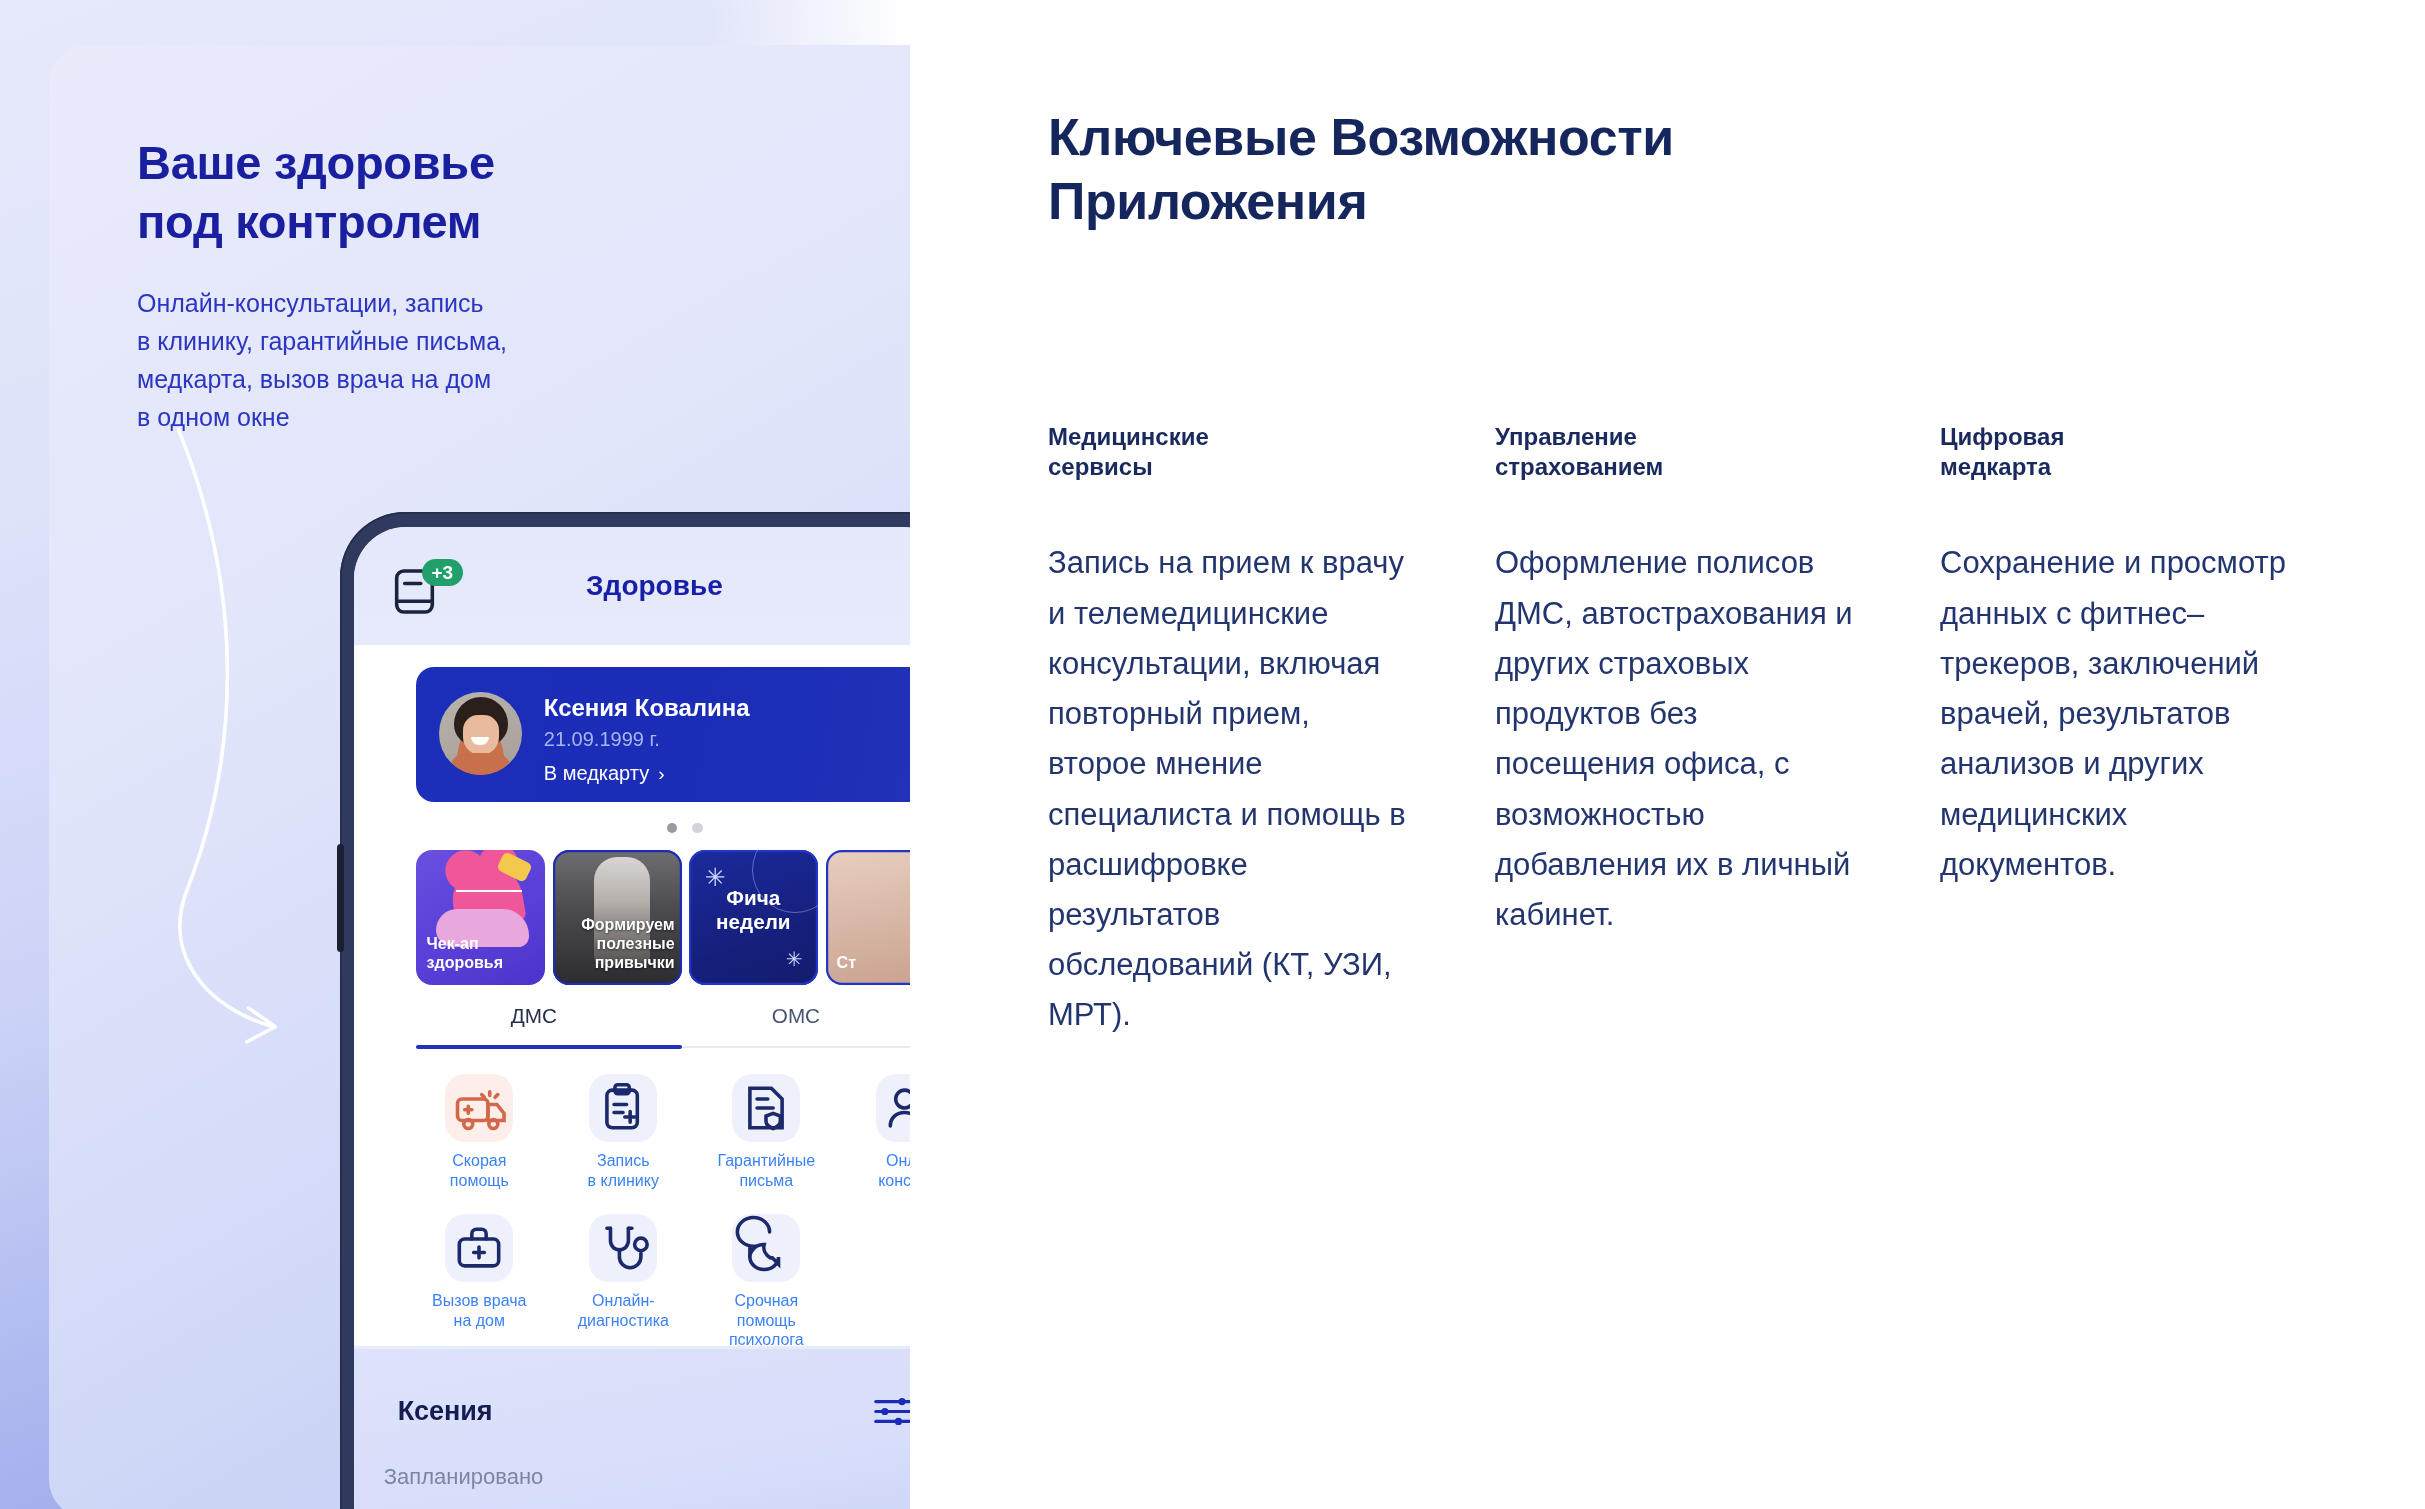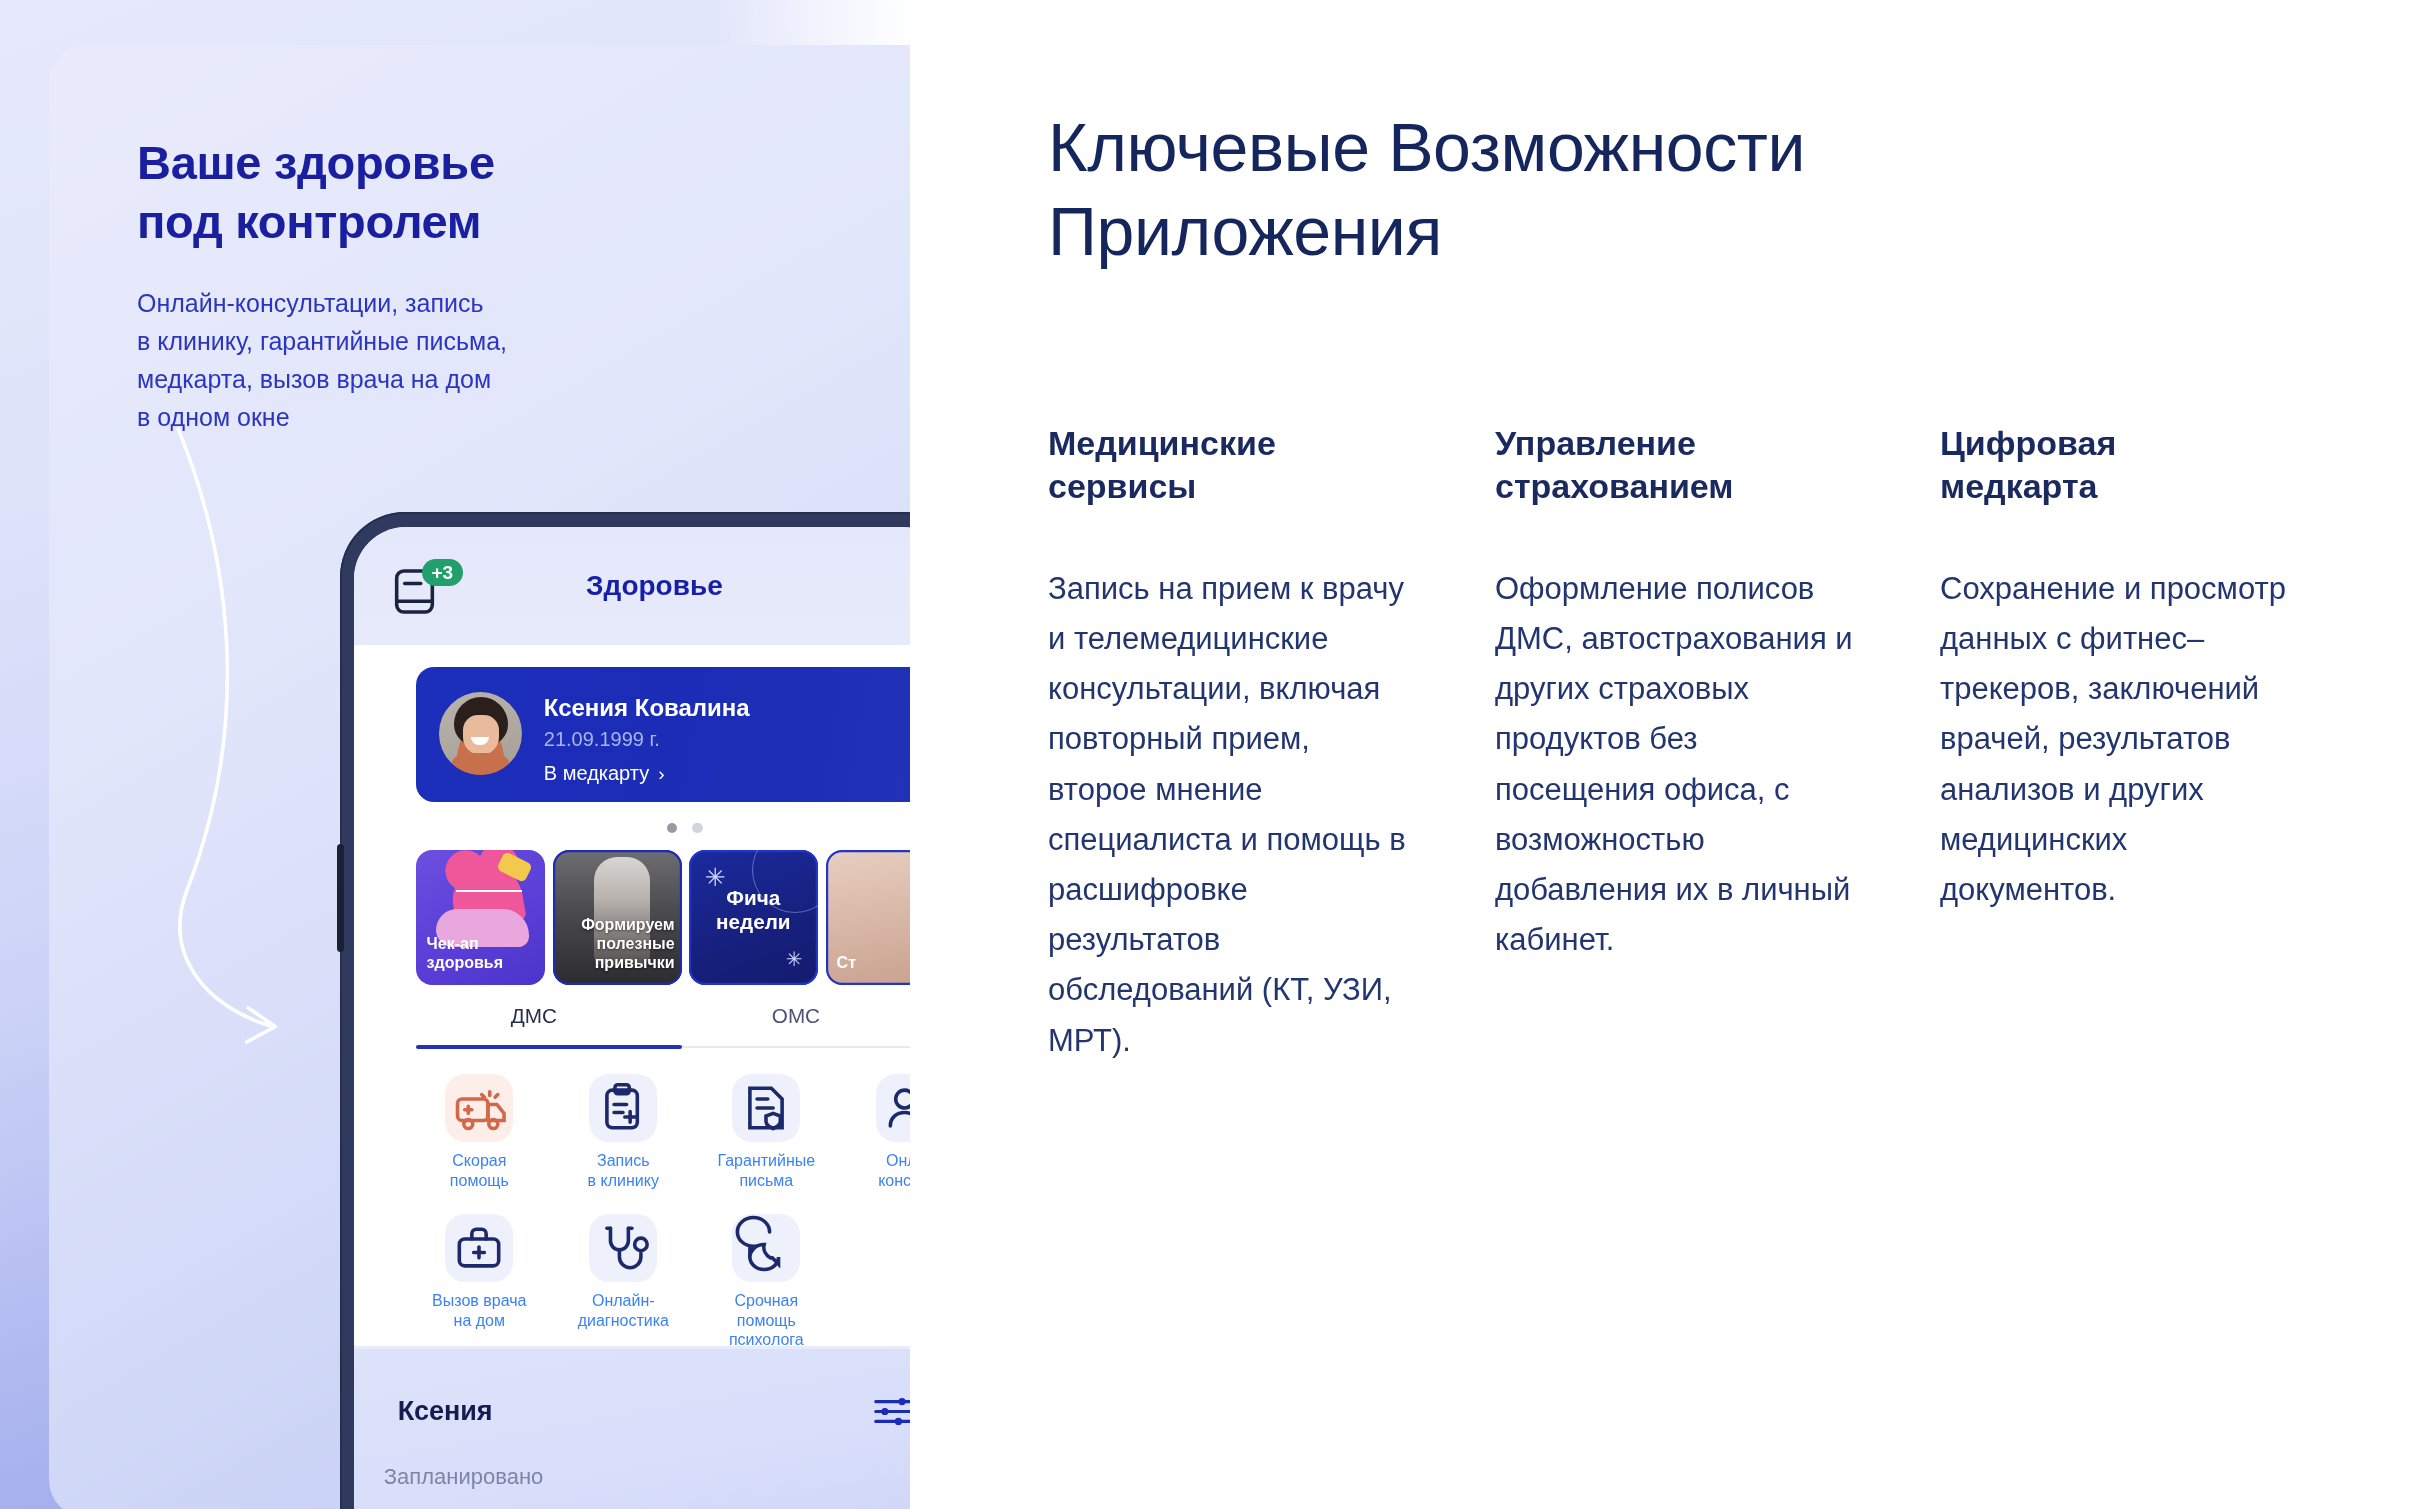--- a/index.html
+++ b/index.html
@@ -231,30 +231,30 @@
   
   .btn-vol{
     position:absolute; left:-2.7px; top:332px; width:6.3px; height:108px;
     background:#1b2133; border-radius:3.6px;
   }
 
   
   .right{ position:absolute; left:910px; top:0; width:1516px; height:1509px; background:#fff; }
   .main-title{
     position:absolute; left:138px; top:106px; width:1222px;
-    font-size:68px; font-weight:400; line-height:1.23; color:#15265c;
+    font-size:52px; font-weight:700; line-height:1.23; color:#15265c;
     letter-spacing:-0.4px; white-space:pre-line;
   }
   .cols{ position:absolute; left:138px; top:422px; width:1312px; }
   .col{ position:absolute; top:0; }
   .col-0{ left:0;    width:359px; }
   .col-1{ left:447px; width:359px; }
   .col-2{ left:892px; width:359px; }
   .col h3{
-    font-size:34px; font-weight:700; line-height:1.26; color:#1b2a5e;
+    font-size:24px; font-weight:700; line-height:1.26; color:#1b2a5e;
     margin-bottom:56px; white-space:pre-line;
   }
   .col p{
     font-size:31px; font-weight:400; line-height:1.62; color:#22356e;
   }
 </style>
 </head>
 <body>
 
 <div class="page">

